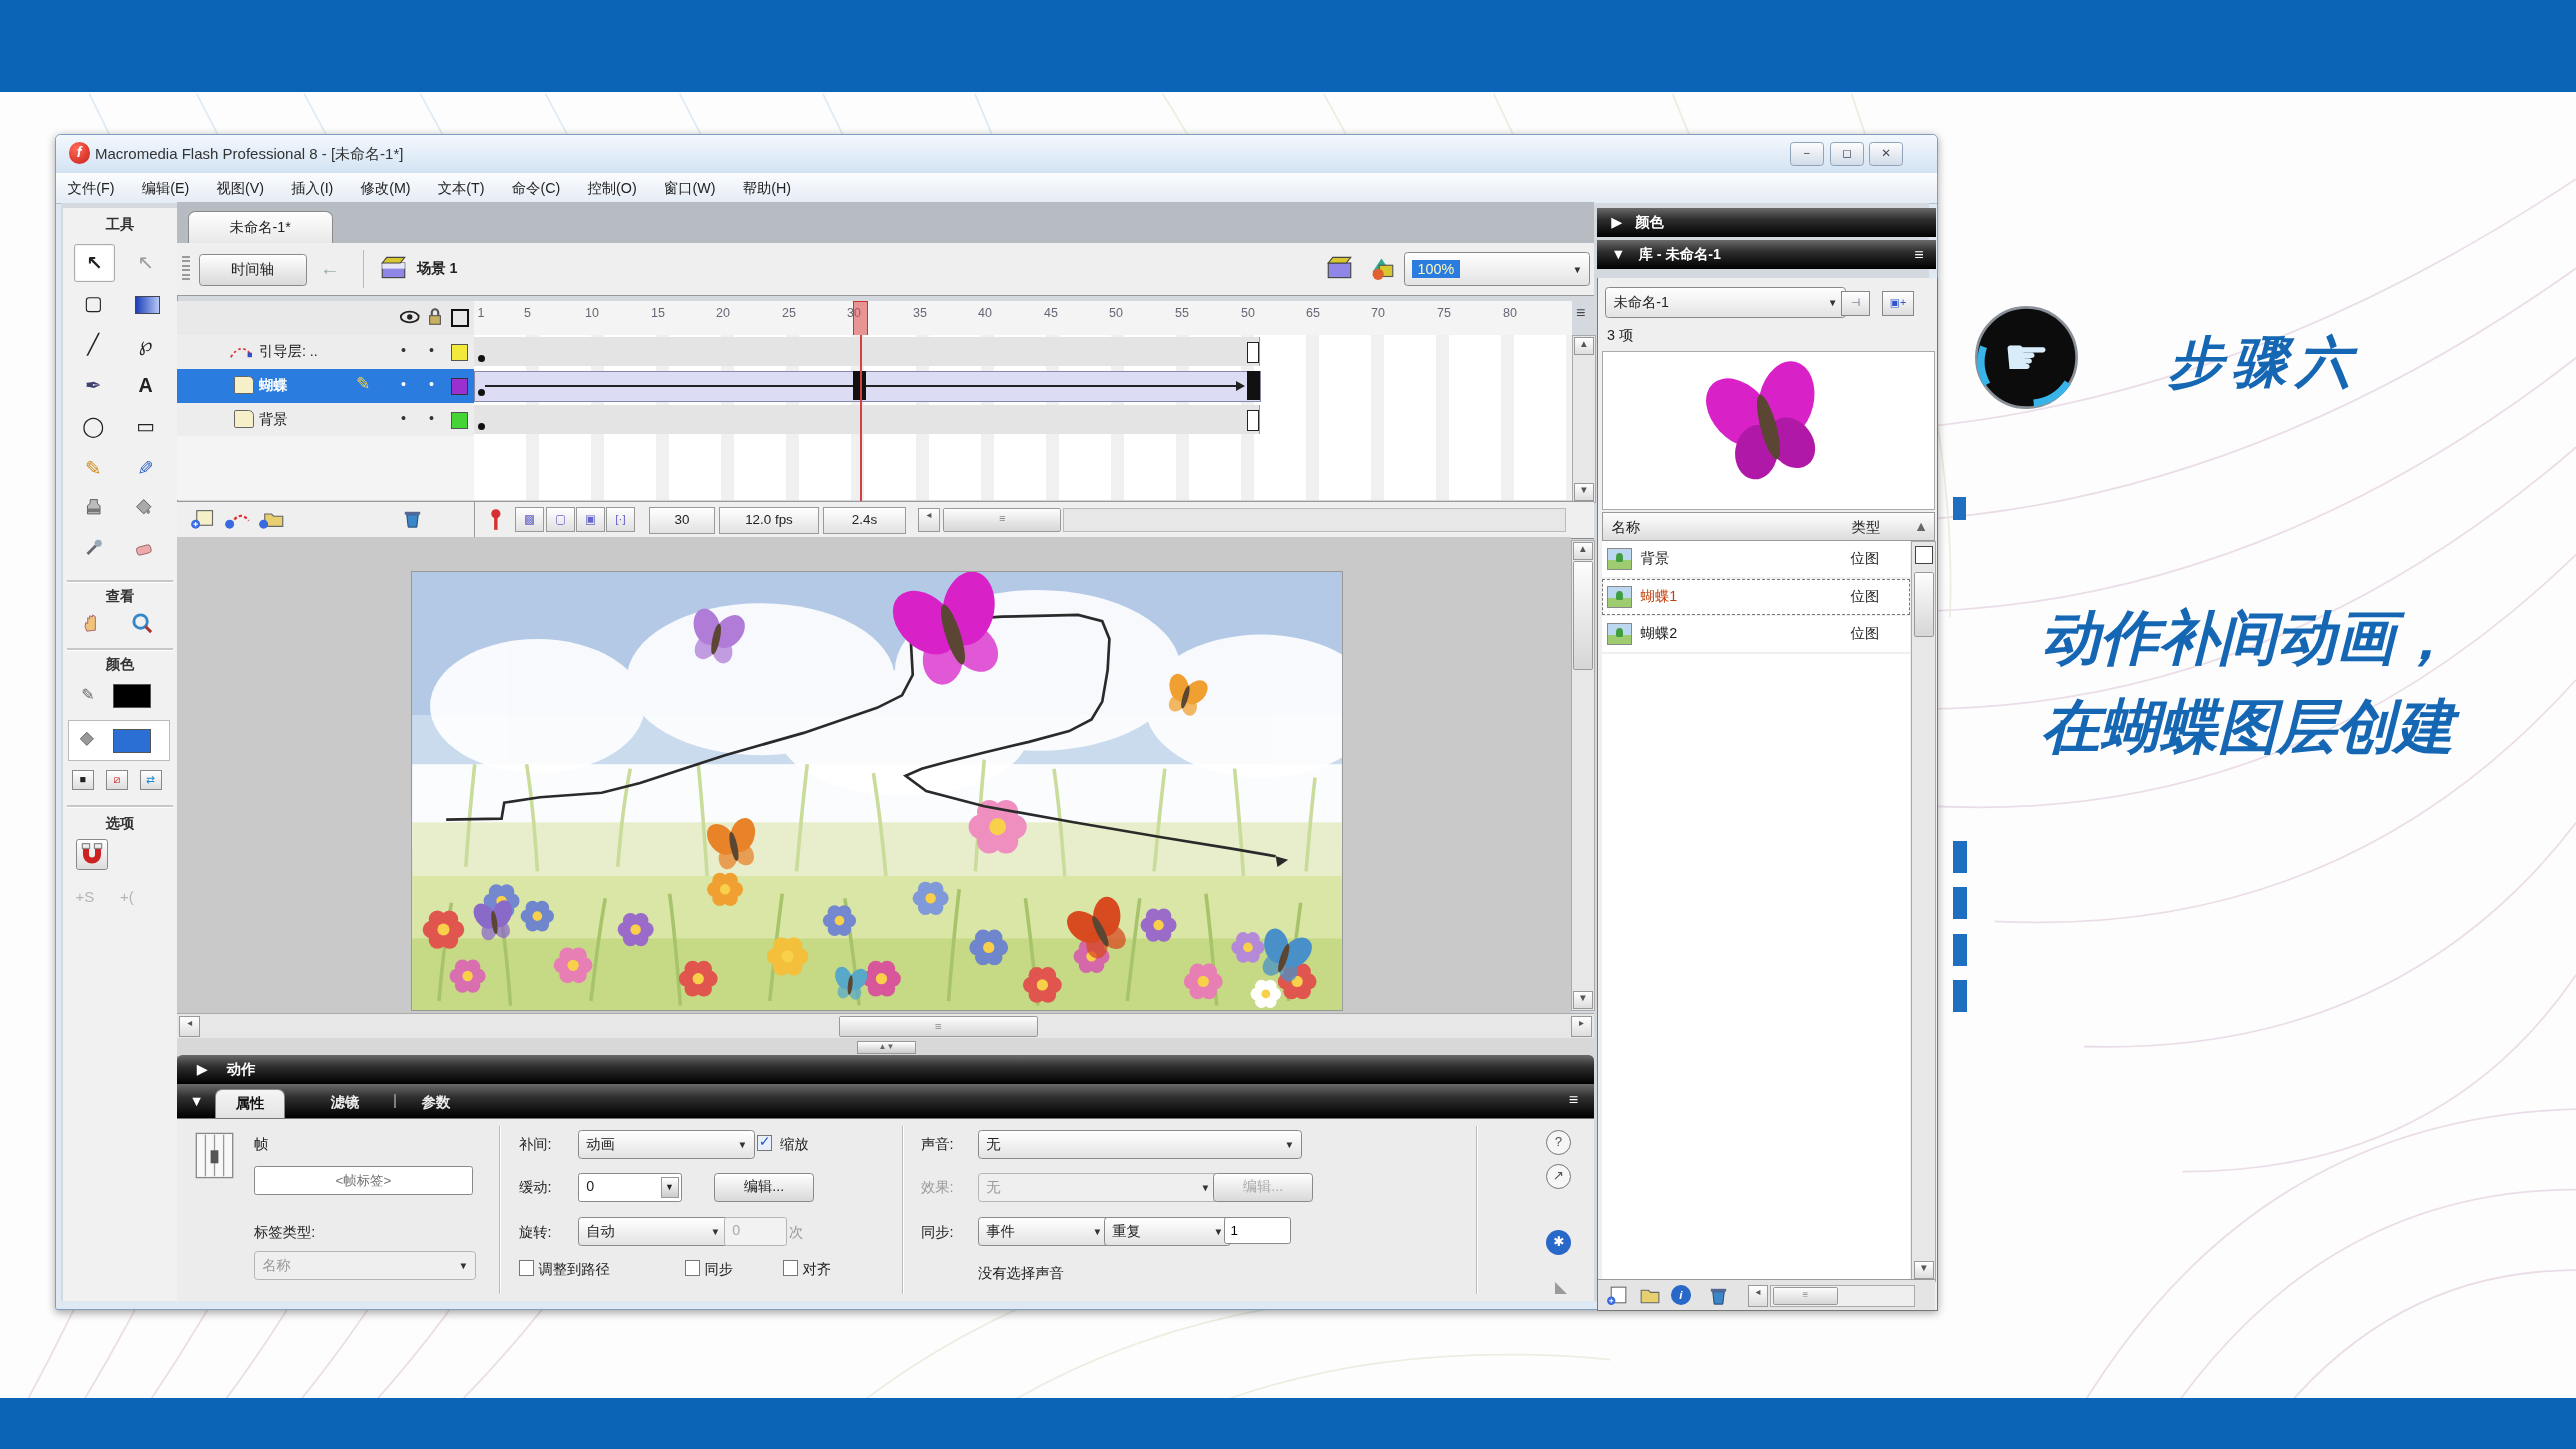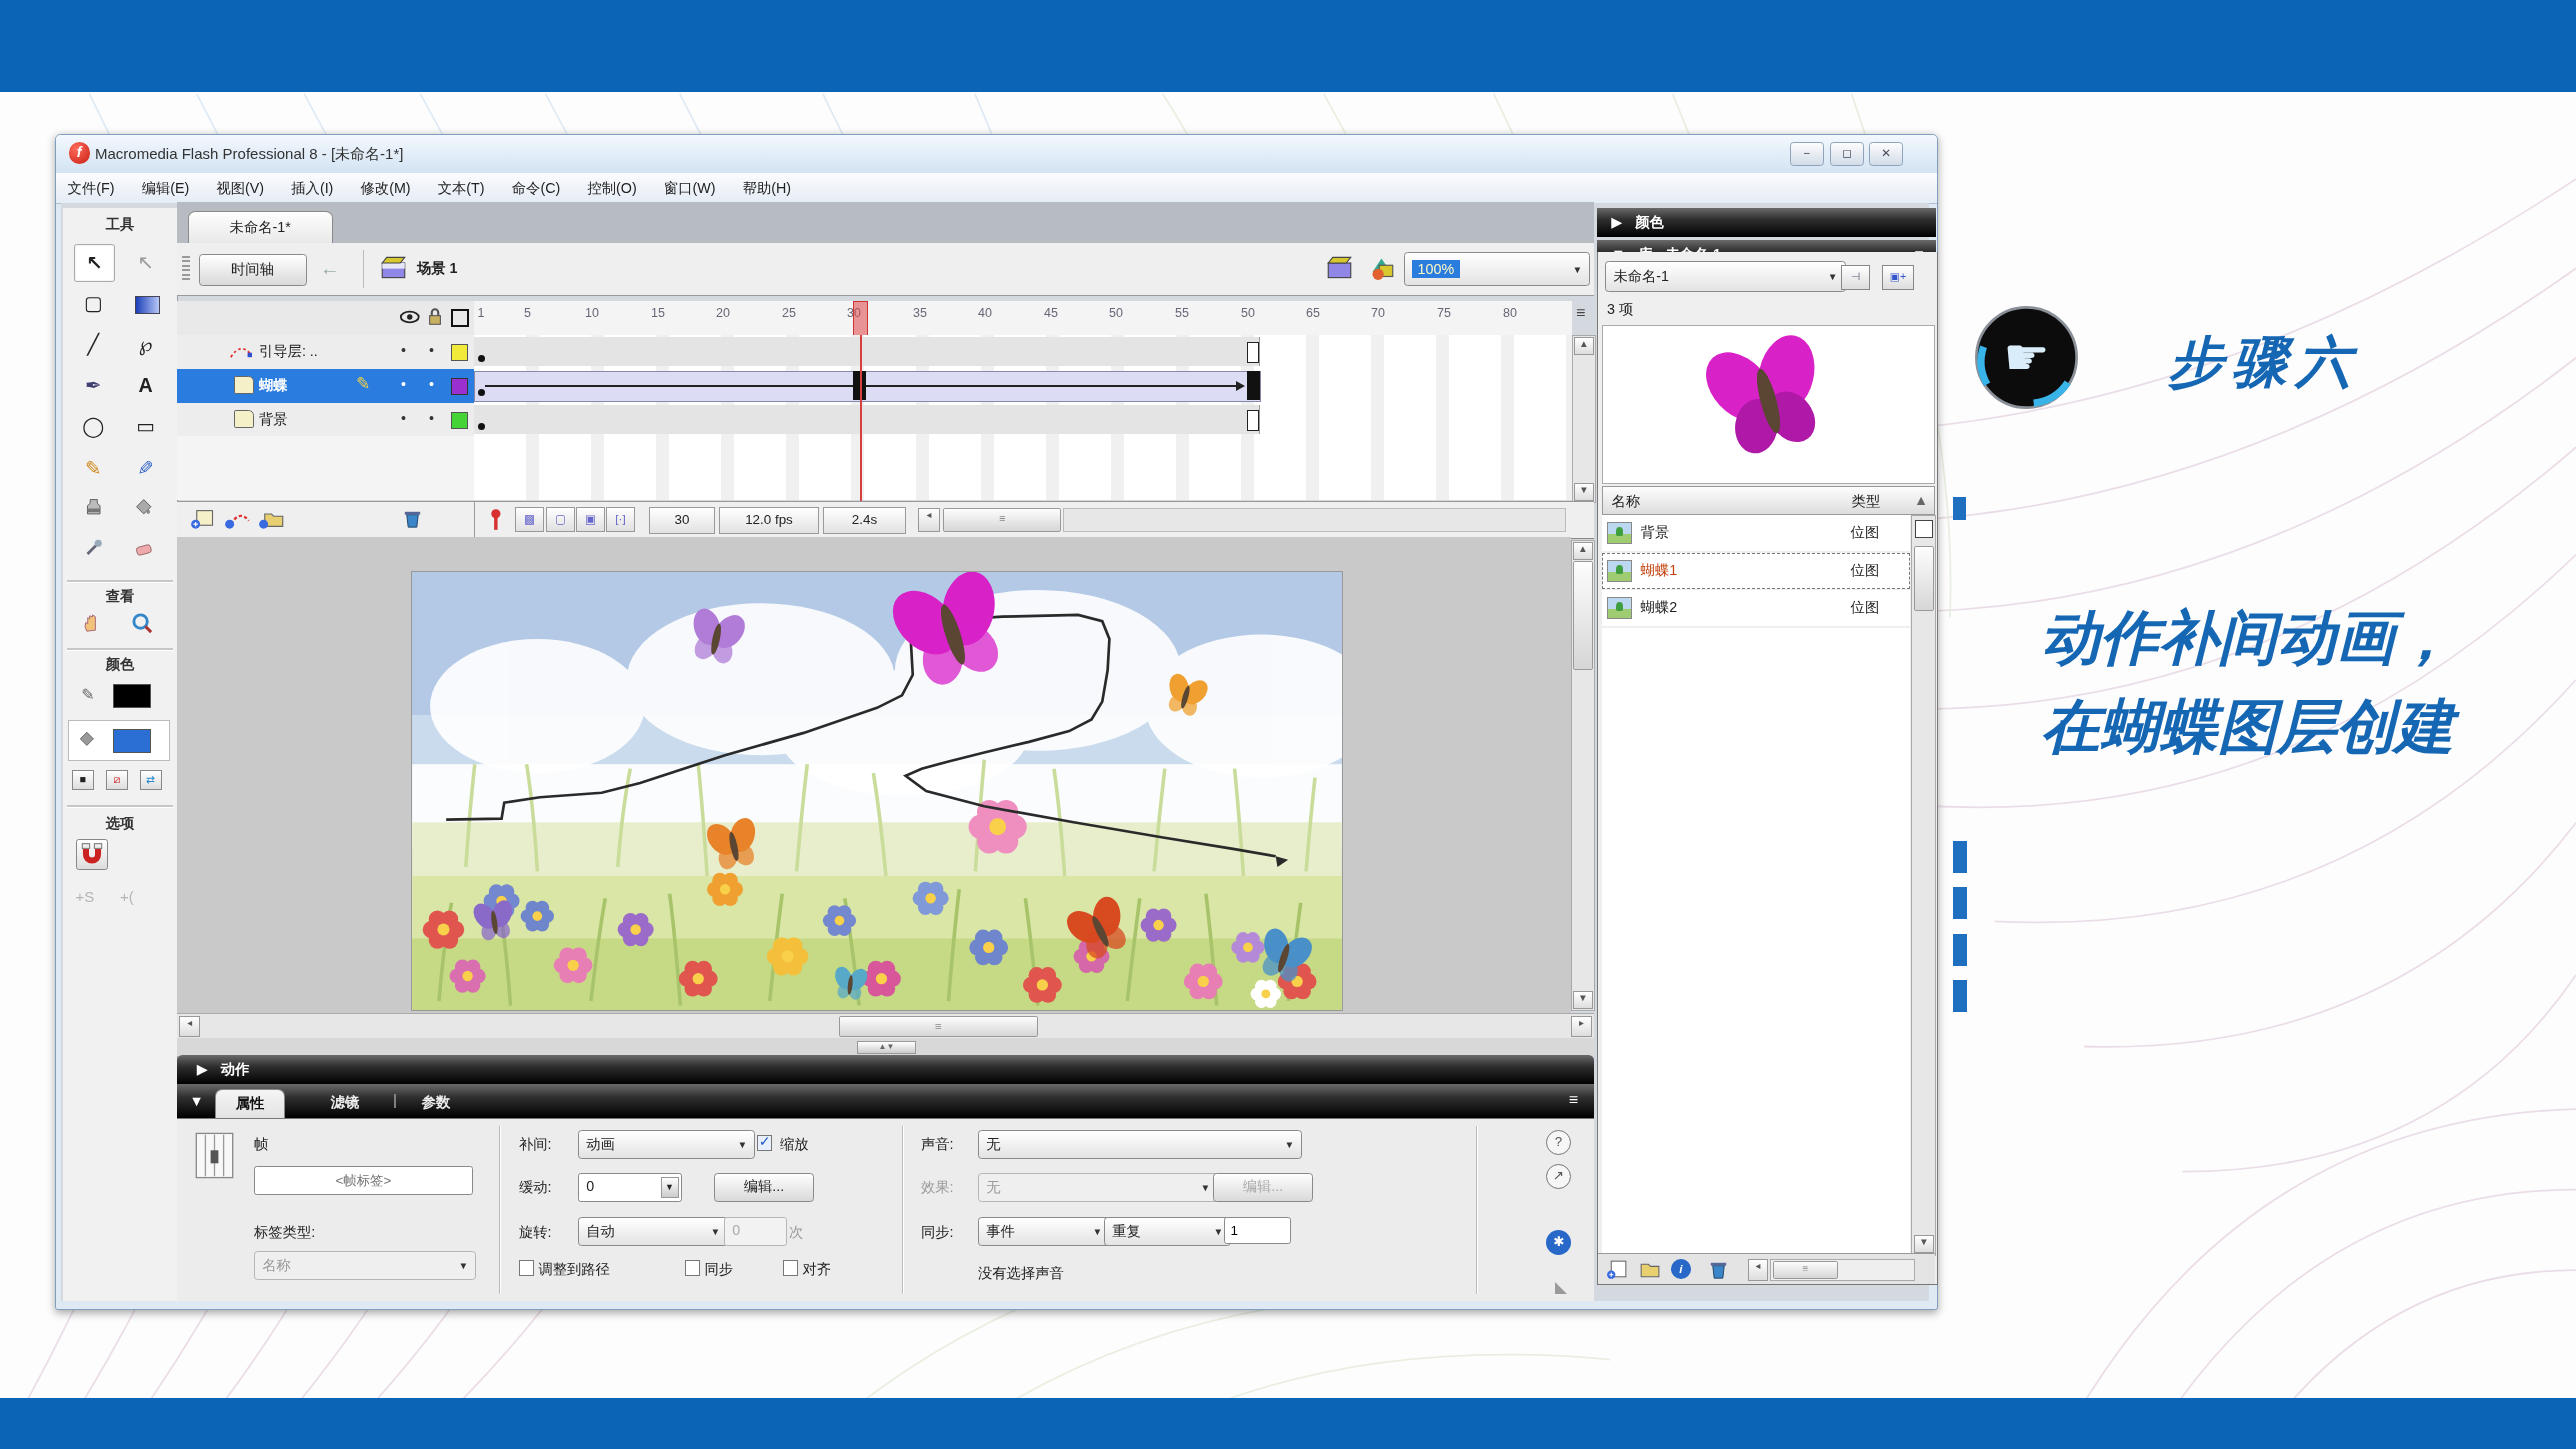--- a/index.html
+++ b/index.html
@@ -73,21 +73,21 @@
   
   .actbar{left:177px;top:1055px;width:1417px;height:29px;border-radius:5.4px 5.4px 0 0;font-size:14.3px;line-height:29px}
   .prophd{left:177px;top:1084px;width:1417px;height:34px;font-size:14.3px}
   .proptab{position:absolute;top:5.4px;height:29px;line-height:27px;padding:0 19.7px;border-radius:7.2px 7.2px 0 0}
   .proptab.active{background:linear-gradient(#f5f5f5,#e2e2e2);color:#111;border:0.9px solid #888;border-bottom:none}
   .propbody{left:177px;top:1118px;width:1417px;height:182px;background:#ececec;border-top:0.9px solid #777}
   .vdiv{position:absolute;top:7.2px;bottom:7.2px;width:0.9px;background:#bbb;border-right:0.9px solid #fff}
   .circ{width:23px;height:23px;border-radius:50%;border:1.8px solid #777;color:#555;text-align:center;line-height:21.5px;font-size:13.4px;background:#f6f6f6}
   
   .rhdr{width:339px;height:29px;font-size:14.3px;line-height:29px}
-  .libbody{left:1597px;top:252px;width:339px;height:1032px;background:#efefef;border:0.9px solid #777;border-top:none}
+  .libbody{left:1597px;top:278px;width:339px;height:1032px;background:#efefef;border:0.9px solid #777;border-top:none}
   .librow{position:absolute;left:3.6px;width:308px;height:36px;font-size:14.3px;background:#fff}
   .librow.sel{outline:1.8px dashed #777;outline-offset:-1.8px}
   .bmp-ico{width:23px;height:19.7px;border:0.9px solid #888;background:linear-gradient(#bcd8f0 55%,#9fcc70 55%);position:relative}
   .bmp-ico:after{content:"";position:absolute;left:8px;top:3.6px;width:7.2px;height:9px;background:#3f9e3f;border-radius:50% 50% 20% 20%}
   
   .step-title{font-size:55px;font-weight:bold;font-style:italic;color:#1567b4;letter-spacing:9px}
   .step-body{font-size:59px;font-weight:bold;font-style:italic;color:#1567b4;line-height:1.5;white-space:nowrap}
 </style>
 </head>
 <body>
@@ -492,21 +492,21 @@
   <div class="sb-btn abs" style="left:1.8px;top:1.8px;width:19.7px;height:19.7px">◂</div>
   <div class="sb-thumb abs" style="left:662px;top:1.8px;width:197px;height:19.7px;text-align:center;line-height:18px;color:#888;font-size:11.6px">≡</div>
   <div class="sb-btn abs" style="right:1.8px;top:1.8px;width:19.7px;height:19.7px">▸</div>
 </div>
 <div class="abs" style="left:177px;top:1038px;width:1417px;height:18px;background:#d8d8d8">
   <div class="abs" style="left:680px;top:2.7px;width:57px;height:11.6px;background:linear-gradient(#fff,#ccc);border:0.9px solid #999;text-align:center;line-height:9.8px;font-size:8px;color:#666">▲▼</div>
 </div>
 
 <div class="abs actbar panel-dark">
   <span style="margin-left:19.7px">▶</span>
-  <span style="margin-left:9px">动作</span>
+  <span style="margin-left:15px">动作</span>
 </div>
 <div class="abs prophd panel-dark">
   <span class="abs" style="left:12.5px;top:9px">▼</span>
   <div class="proptab active" style="left:38px">属性</div>
   <div class="proptab" style="left:134px;color:#eee">滤镜</div>
   <span class="abs" style="left:216px;top:8px;color:#888">|</span>
   <div class="proptab" style="left:225px;color:#eee">参数</div>
   <span class="abs" style="right:16px;top:7.2px;font-size:16px">≡</span>
 </div>
 <div class="abs propbody">

